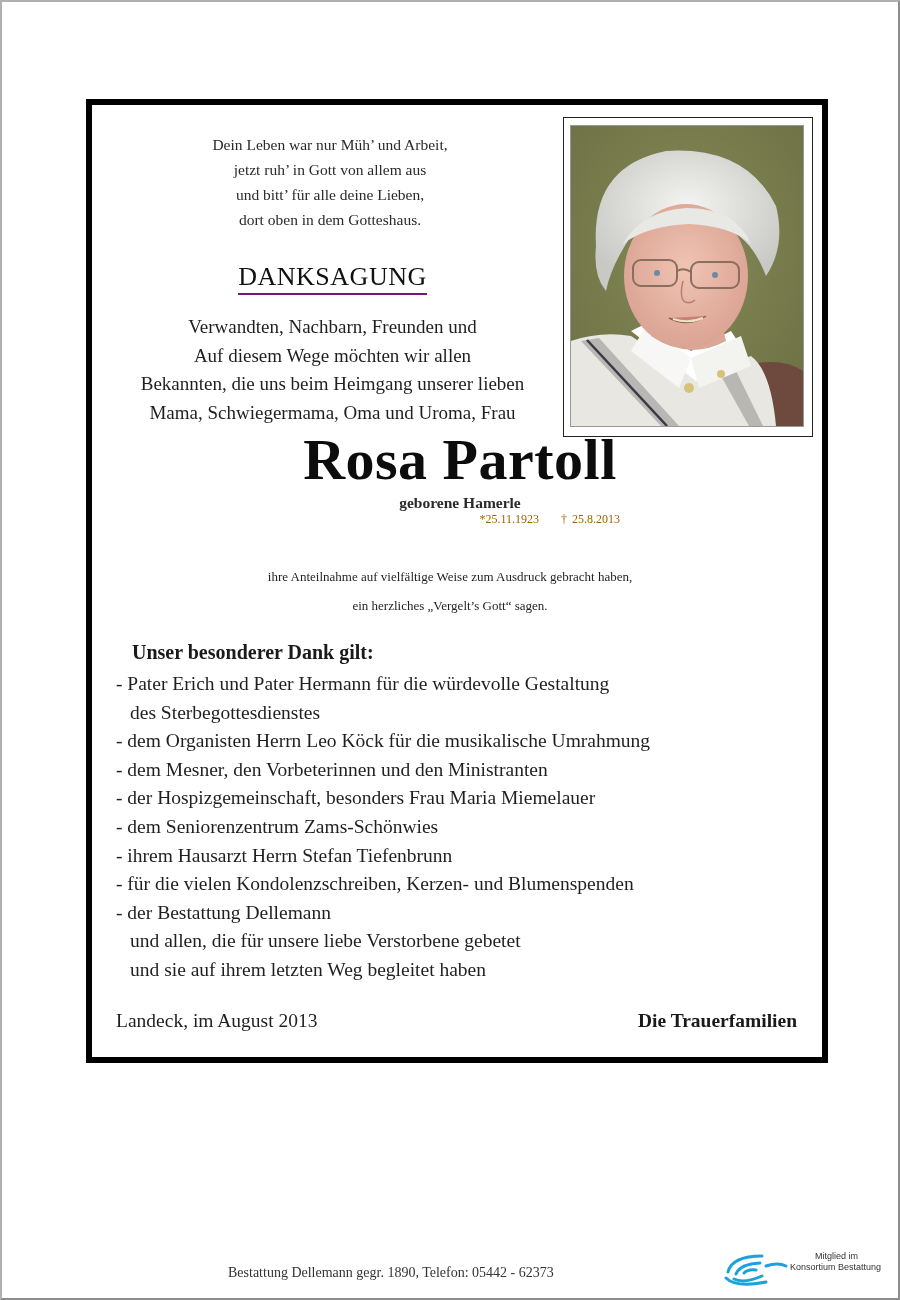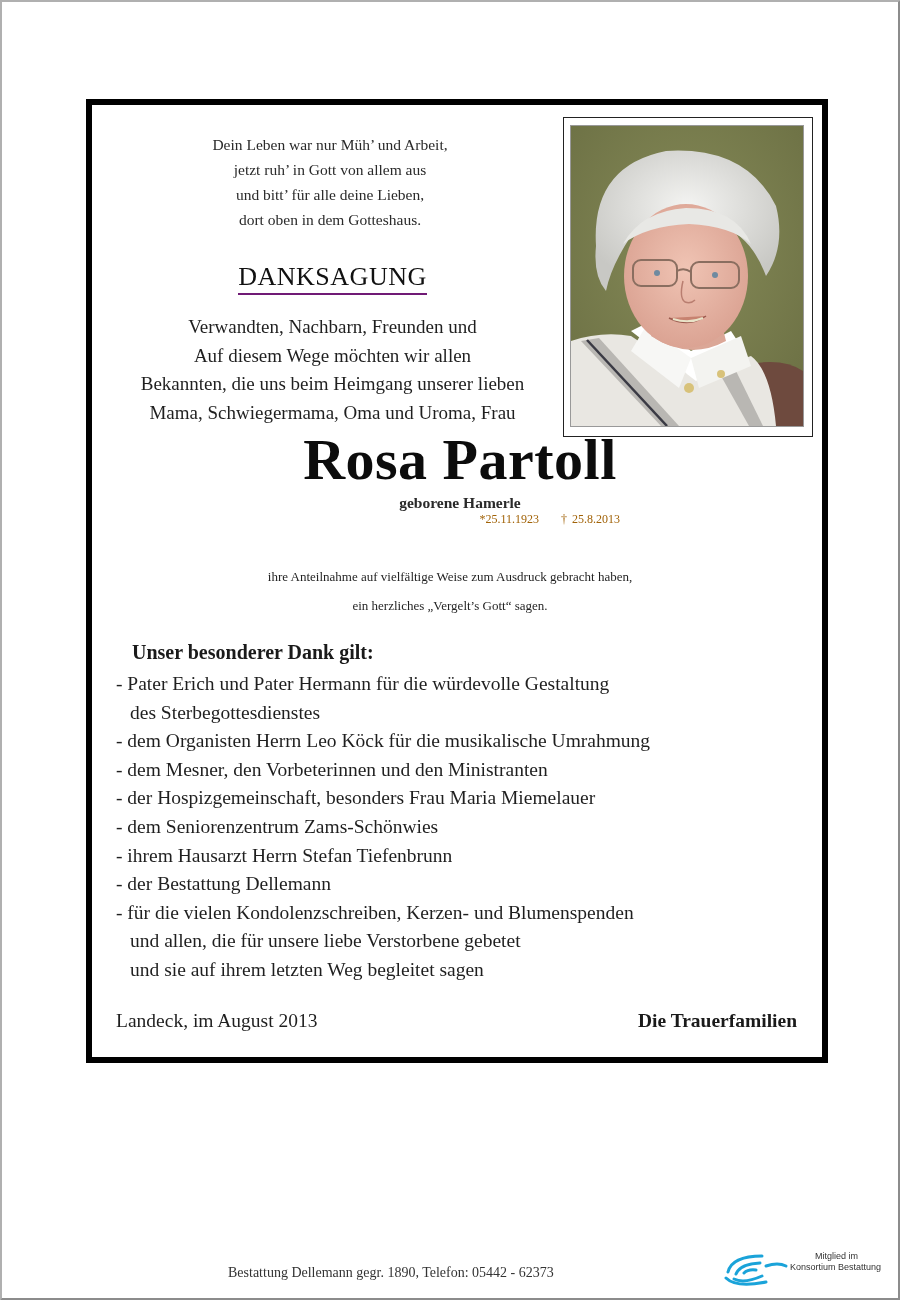--- a/index.html
+++ b/index.html
@@ -185,24 +185,24 @@
 <div class="special-title">Unser besonderer Dank gilt:</div>
 
 <div class="list">
   <div>- Pater Erich und Pater Hermann für die würdevolle Gestaltung</div>
   <div class="cont">des Sterbegottesdienstes</div>
   <div>- dem Organisten Herrn Leo Köck für die musikalische Umrahmung</div>
   <div>- dem Mesner, den Vorbeterinnen und den Ministranten</div>
   <div>- der Hospizgemeinschaft, besonders Frau Maria Miemelauer</div>
   <div>- dem Seniorenzentrum Zams-Schönwies</div>
   <div>- ihrem Hausarzt Herrn Stefan Tiefenbrunn</div>
+  <div>- für die vielen Kondolenzschreiben, Kerzen- und Blumenspenden</div>
   <div>- der Bestattung Dellemann</div>
-  <div>- für die vielen Kondolenzschreiben, Kerzen- und Blumenspenden</div>
   <div class="cont">und allen, die für unsere liebe Verstorbene gebetet</div>
-  <div class="cont">und sie auf ihrem letzten Weg begleitet sagen</div>
+  <div class="cont">und sie auf ihrem letzten Weg begleitet haben</div>
 </div>
 
 <div class="place">Landeck, im August 2013</div>
 <div class="signature">Die Trauerfamilien</div>
 
 <div class="footer">Bestattung Dellemann gegr. 1890, Telefon: 05442 - 62373</div>
 
 <svg class="member-logo" viewBox="0 0 150 42" xmlns="http://www.w3.org/2000/svg">
   <g fill="none" stroke="#1aa3d9" stroke-width="3" stroke-linecap="round">
     <path d="M6 24 Q10 8 40 8"></path>

